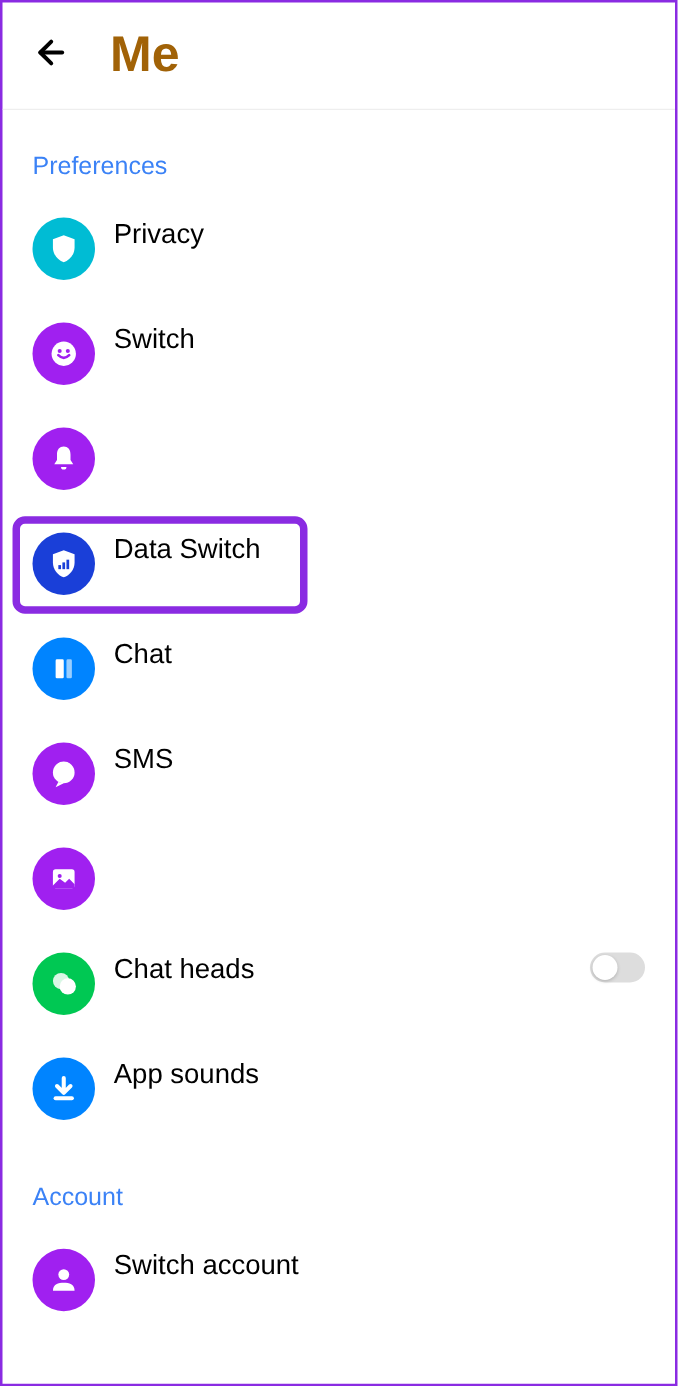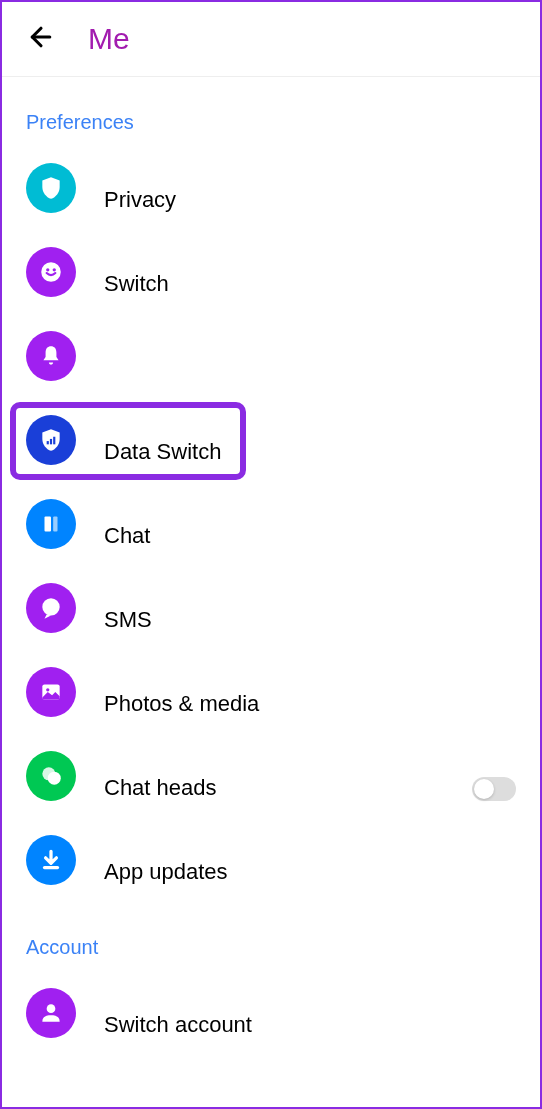--- a/index.html
+++ b/index.html
@@ -16,39 +16,39 @@
       display: flex;
       align-items: center;
       padding: 20px 24px;
       gap: 32px;
       border-bottom: 1px solid #eee;
     }
     .back-btn {
       cursor: pointer;
     }
     .header-title {
-      font-size: 30px;
-      font-weight: 400;
-      color: #a21caf;
+      font-size: 40px;
+      font-weight: 700;
+      color: #a16207;
     }
     .section-label {
       font-size: 20px;
       color: #3b82f6;
       padding: 34px 24px 12px 24px;
       font-weight: 400;
     }
     .list {
       display: flex;
       flex-direction: column;
     }
     .list-item {
       display: flex;
-      align-items: flex-end;
+      align-items: flex-start;
       padding: 17px 24px;
-      gap: 28px;
+      gap: 15px;
       cursor: pointer;
       position: relative;
     }
     .icon-circle {
       width: 50px;
       height: 50px;
       border-radius: 50%;
       display: flex;
       align-items: center;
       justify-content: center;
@@ -176,42 +176,41 @@
 
 
   <div class="list-item">
     <div class="icon-circle c-purple">
       <svg width="26" height="26" viewBox="0 0 24 24" fill="#fff">
           <rect x="4" y="5" width="16" height="14" rx="2"></rect>
           <circle cx="9" cy="10" r="1.5" fill="#a020f0"></circle>
           <path d="M4 17 L9 12 L13 15 L16 12 L20 16 L20 19 L4 19 Z" fill="#a020f0"></path>
         </svg>
     </div>
-    <div class="item-label">Photos &amp; media</div>
   </div>
 
   <div class="list-item">
     <div class="icon-circle c-green">
       <svg width="26" height="26" viewBox="0 0 24 24" fill="#fff">
           <circle cx="10" cy="10" r="6" opacity="0.85"></circle>
           <circle cx="15" cy="14" r="6"></circle>
         </svg>
     </div>
     <div class="item-label">Chat heads</div>
     <div class="toggle"></div>
   </div>
 
   <div class="list-item">
     <div class="icon-circle c-blueL">
       <svg width="26" height="26" viewBox="0 0 24 24" fill="#fff">
           <path d="M12 4 L12 14 M7 10 L12 15 L17 10" stroke="#fff" stroke-width="3" fill="none" stroke-linecap="round" stroke-linejoin="round"></path>
           <line x1="6" y1="19" x2="18" y2="19" stroke="#fff" stroke-width="3" stroke-linecap="round"></line>
         </svg>
     </div>
-    <div class="item-label">App updates</div>
+    <div class="item-label">App sounds</div>
   </div>
 
 </div>
 
 <div class="section-label">Account</div>
 
 <div class="list">
   <div class="list-item">
     <div class="icon-circle c-purple">
       <svg width="26" height="26" viewBox="0 0 24 24" fill="#fff">

